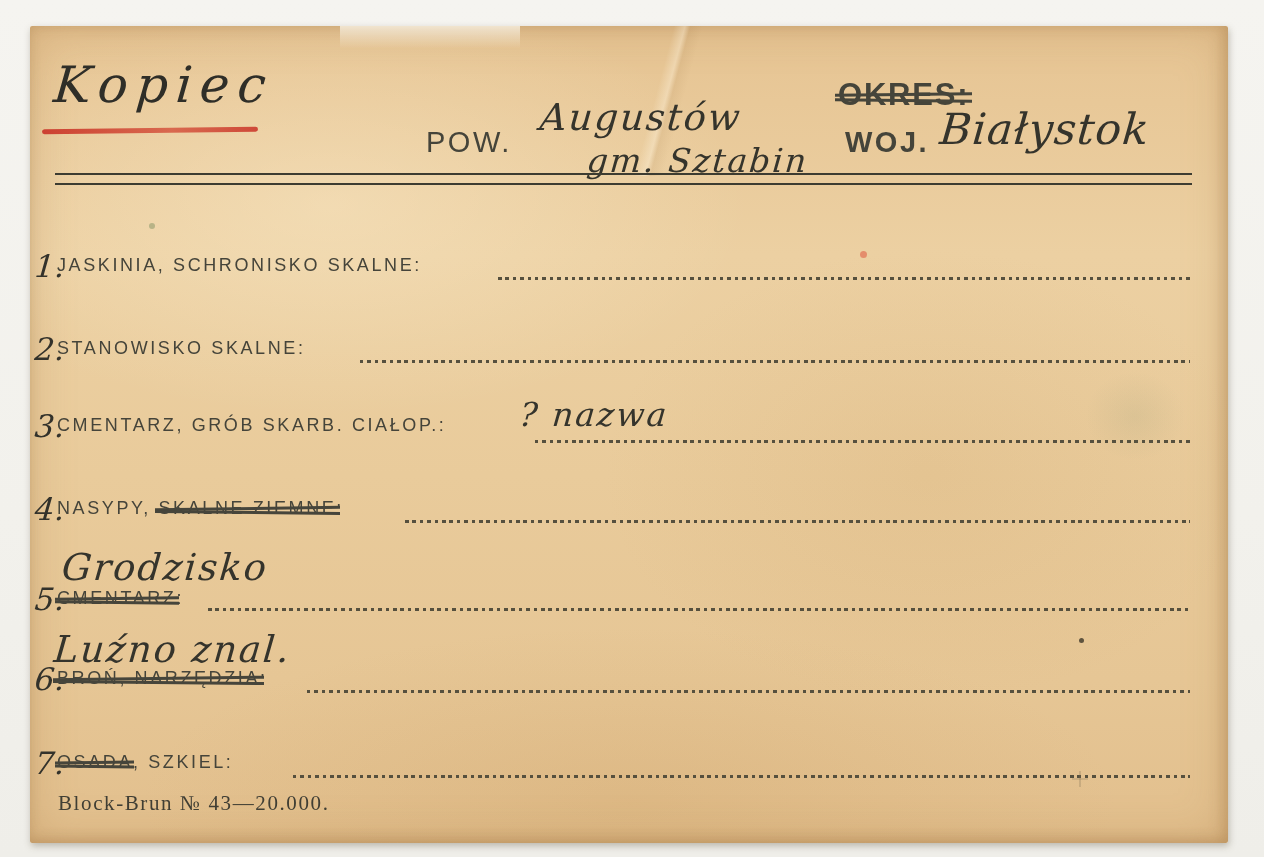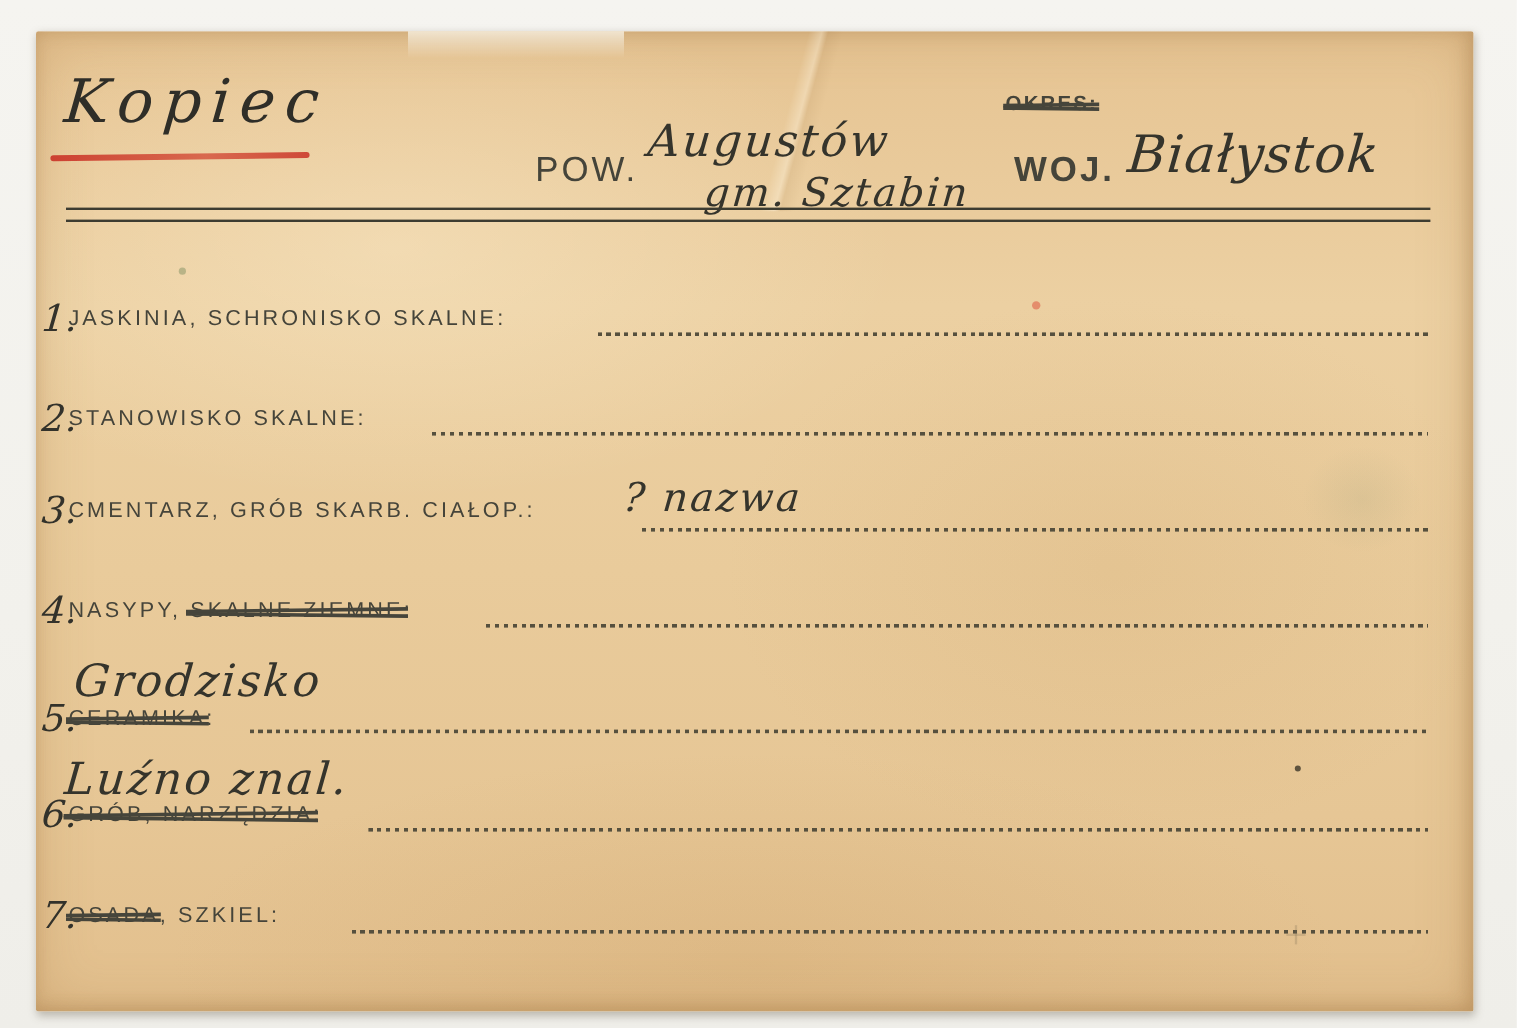--- a/index.html
+++ b/index.html
@@ -33,22 +33,22 @@
   .struck{ position:relative; display:inline-block; }
   .struck:empty::before,.struck:empty::after{display:none;}
   .struck::before,.struck::after{ content:""; position:absolute; left:-2%; width:104%; height:2.6px; background:#46453b; }
   .struck::before{ top:44%; transform:rotate(-0.7deg); }
   .struck::after{ top:62%; transform:rotate(0.6deg); }
   
   .site-name{ left:24px; top:30px; font-size:50px; letter-spacing:8px; color:#2f2e28; }
   .red-underline{ position:absolute; left:12px; top:102px; width:216px; height:5px;
       background:linear-gradient(90deg, rgba(203,58,44,0.95), rgba(210,70,50,0.75) 60%, rgba(203,58,44,0.9));
       border-radius:3px; transform:rotate(-0.7deg); }
-  .okres{ left:808px; top:51px; font-size:17px; font-weight:bold; letter-spacing:1.8px; }
-  .pow-label{ left:416px; top:100px; font-size:29px; letter-spacing:2.5px; }
+  .okres{ left:808px; top:51px; font-size:31px; font-weight:bold; letter-spacing:1.8px; }
+  .pow-label{ left:396px; top:100px; font-size:29px; letter-spacing:2.5px; }
   .woj-label{ left:815px; top:100px; font-size:29px; letter-spacing:2.5px;font-weight:bold; }
   .pow-value{ left:510px; top:70px; font-size:37px; letter-spacing:2px; }
   .pow-value2{ left:557px; top:115px; font-size:33px; letter-spacing:2px; }
   .woj-value{ left:910px; top:78px; font-size:43px; letter-spacing:1px; }
   .rule{ position:absolute; left:25px; top:147px; width:1137px; height:8px;
          border-top:2.6px solid #3d3c31; border-bottom:2.2px solid #3d3c31; }
   
   .row{ position:absolute; left:0; width:100%; height:0; }
   .row .num{ left:5px; top:-7px; font-size:31px; color:#33322b; }
   .row .label{ position:absolute; left:27px; top:0; }
@@ -124,37 +124,38 @@
 
     <div class="row r4">
       <span class="hw num">4.</span>
       <span class="print label"><span>NASYPY, </span><span class="struck">SKALNE ZIEMNE</span><span>:</span></span>
       <div class="dots"></div>
     </div>
 
     <div class="row r5">
       <span class="hw annot">Grodzisko</span>
       <span class="hw num">5.</span>
-      <span class="print label"><span></span><span class="struck">CERAMIKA</span><span>:</span></span>
+      <span class="print label"><span></span><span class="struck">CMENTARZ</span><span>:</span></span>
       <div class="dots"></div>
     </div>
 
     <div class="row r6">
       <span class="hw annot">Luźno znal.</span>
       <span class="hw num">6.</span>
-      <span class="print label"><span></span><span class="struck">GRÓB, NARZĘDZIA</span><span>:</span></span>
+      <span class="print label"><span></span><span class="struck">BROŃ, NARZĘDZIA</span><span>:</span></span>
       <div class="dots"></div>
     </div>
 
     <div class="row r7">
       <span class="hw num">7.</span>
       <span class="print label"><span class="struck">OSADA</span><span>, SZKIEL:</span></span>
       <div class="dots"></div>
     </div>
 
+    <span class="imprint">Block-Brun № 43—20.000.</span>
 
     <div class="blemish red-dot"></div>
     <div class="blemish green-speck"></div>
     <div class="blemish dark-speck"></div>
     <div class="blemish stain"></div>
     <div class="blemish smudge"></div>
   </div>
 </div>
 
 </body></html>

